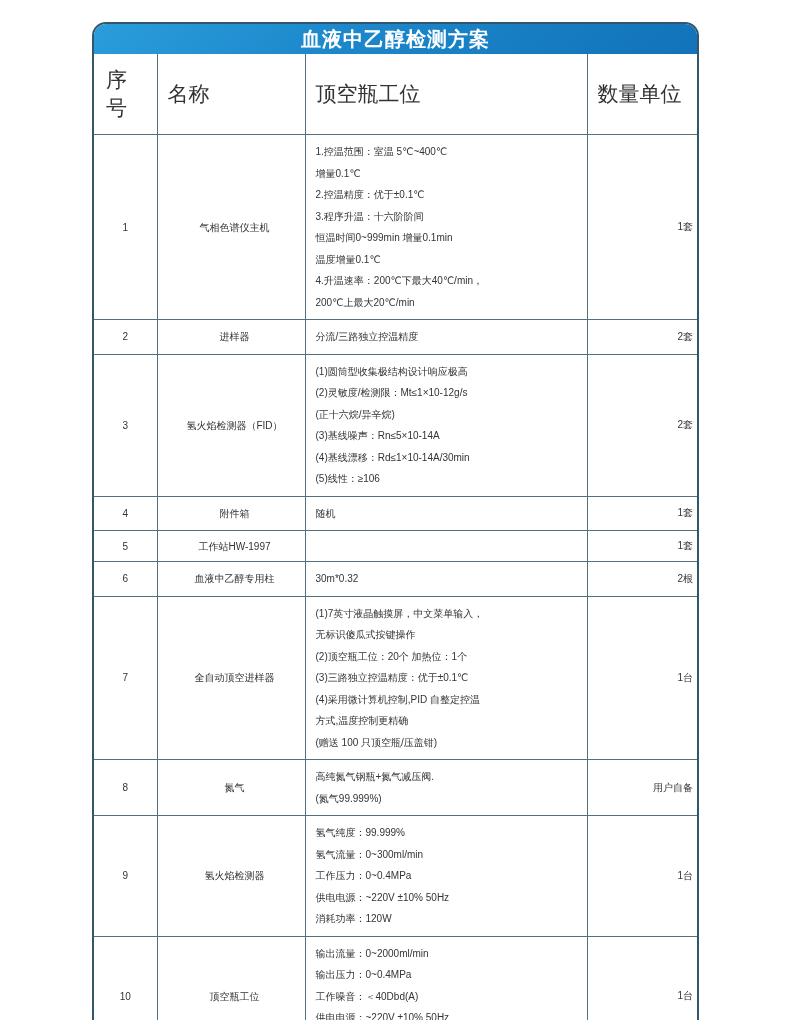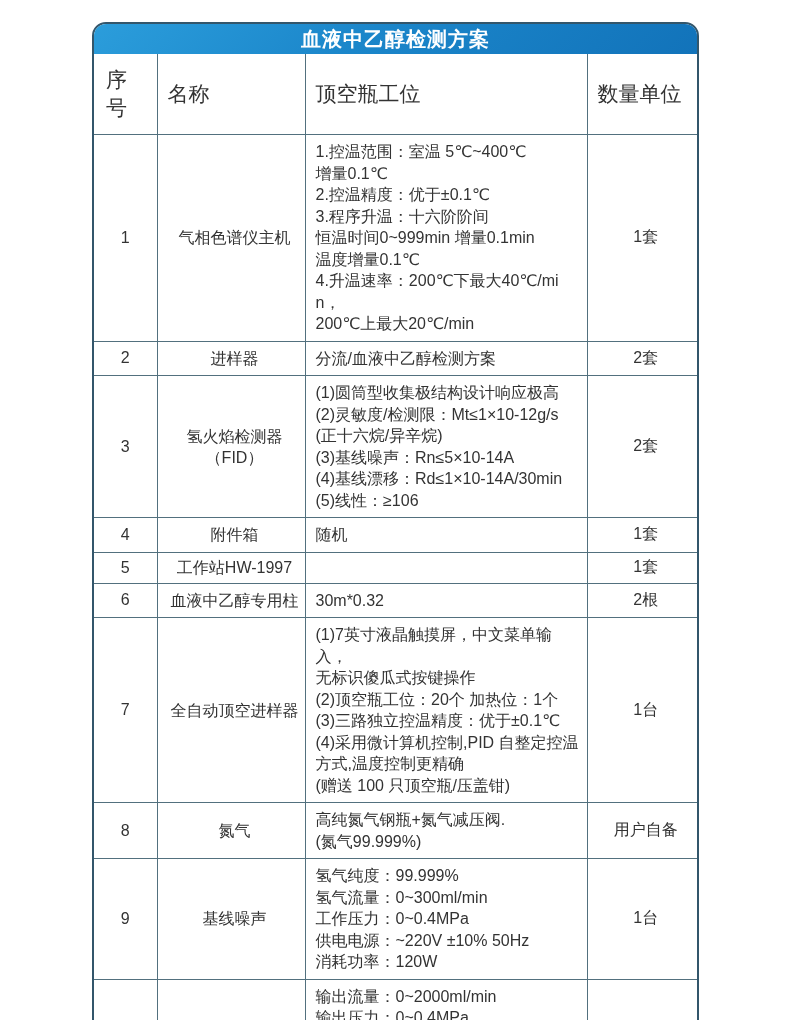--- a/index.html
+++ b/index.html
@@ -43,21 +43,21 @@
     border-collapse: collapse;
     table-layout: fixed;
   }
   col.c-no   { width: 63px; }
   col.c-name { width: 148px; }
   col.c-spec { width: 282px; }
   col.c-qty  { width: auto; }
   th, td {
     border: 1.5px solid #52707e;
     color: #333333;
-    font-size: 16px;
+    font-size: 10px;
     vertical-align: middle;
     box-sizing: border-box;
   }
   
   tr > *:first-child { border-left: none; }
   tr > *:last-child  { border-right: none; }
   thead tr > * { border-top: none; }
   tbody tr:last-child > * { border-bottom: none; }
   th {
     height: 28px;
@@ -77,21 +77,21 @@
     line-height: 21px;
   }
   td.cell-spec {
     text-align: left;
     padding: 6px 6px 6px 10px;
     line-height: 21.5px;
     white-space: pre-line;
     word-break: break-all;
   }
   td.cell-qty {
-    text-align: center;
+    text-align: right;
     padding: 4px 4px 4px 11px;
   }
   tbody td { min-height: 30px; }
   tbody tr.single td { height: 31px; }
 </style>
 </head>
 <body>
 
 <div class="sheet">
   <div class="title-bar">
@@ -122,21 +122,21 @@
 3.程序升温：十六阶阶间
 恒温时间0~999min 增量0.1min
 温度增量0.1℃
 4.升温速率：200℃下最大40℃/min，
 200℃上最大20℃/min</td>
         <td class="cell-qty">1套</td>
       </tr>
       <tr class="single">
         <td class="cell-no">2</td>
         <td class="cell-name">进样器</td>
-        <td class="cell-spec">分流/血液中乙醇检测方案</td>
+        <td class="cell-spec">分流/三路独立控温精度</td>
         <td class="cell-qty">2套</td>
       </tr>
       <tr>
         <td class="cell-no">3</td>
         <td class="cell-name">氢火焰检测器（FID）</td>
         <td class="cell-spec">(1)圆筒型收集极结构设计响应极高
 (2)灵敏度/检测限：Mt≤1×10-12g/s
 (正十六烷/异辛烷)
 (3)基线噪声：Rn≤5×10-14A
 (4)基线漂移：Rd≤1×10-14A/30min
@@ -175,21 +175,21 @@
       </tr>
       <tr>
         <td class="cell-no">8</td>
         <td class="cell-name">氮气</td>
         <td class="cell-spec">高纯氮气钢瓶+氮气减压阀.
 (氮气99.999%)</td>
         <td class="cell-qty">用户自备</td>
       </tr>
       <tr>
         <td class="cell-no">9</td>
-        <td class="cell-name">基线噪声</td>
+        <td class="cell-name">氢火焰检测器</td>
         <td class="cell-spec">氢气纯度：99.999%
 氢气流量：0~300ml/min
 工作压力：0~0.4MPa
 供电电源：~220V ±10% 50Hz
 消耗功率：120W</td>
         <td class="cell-qty">1台</td>
       </tr>
       <tr>
         <td class="cell-no">10</td>
         <td class="cell-name">顶空瓶工位</td>

